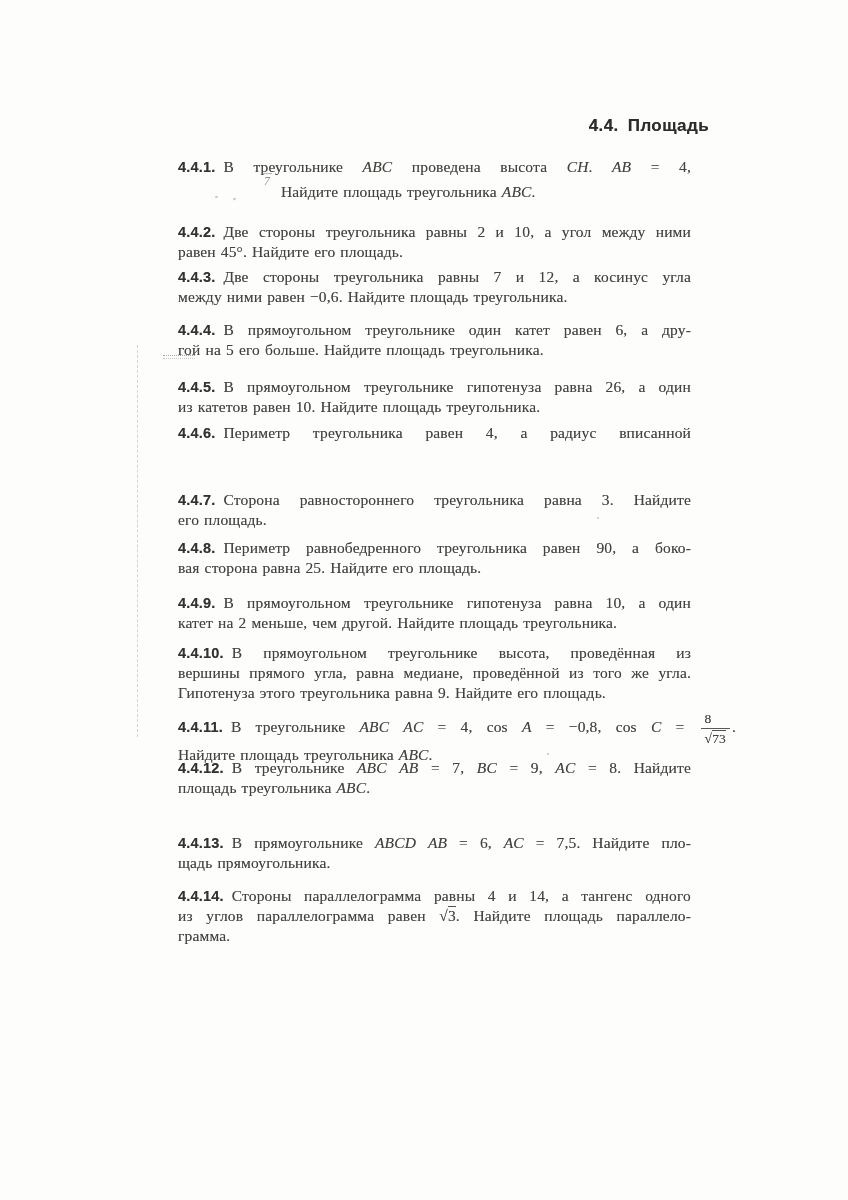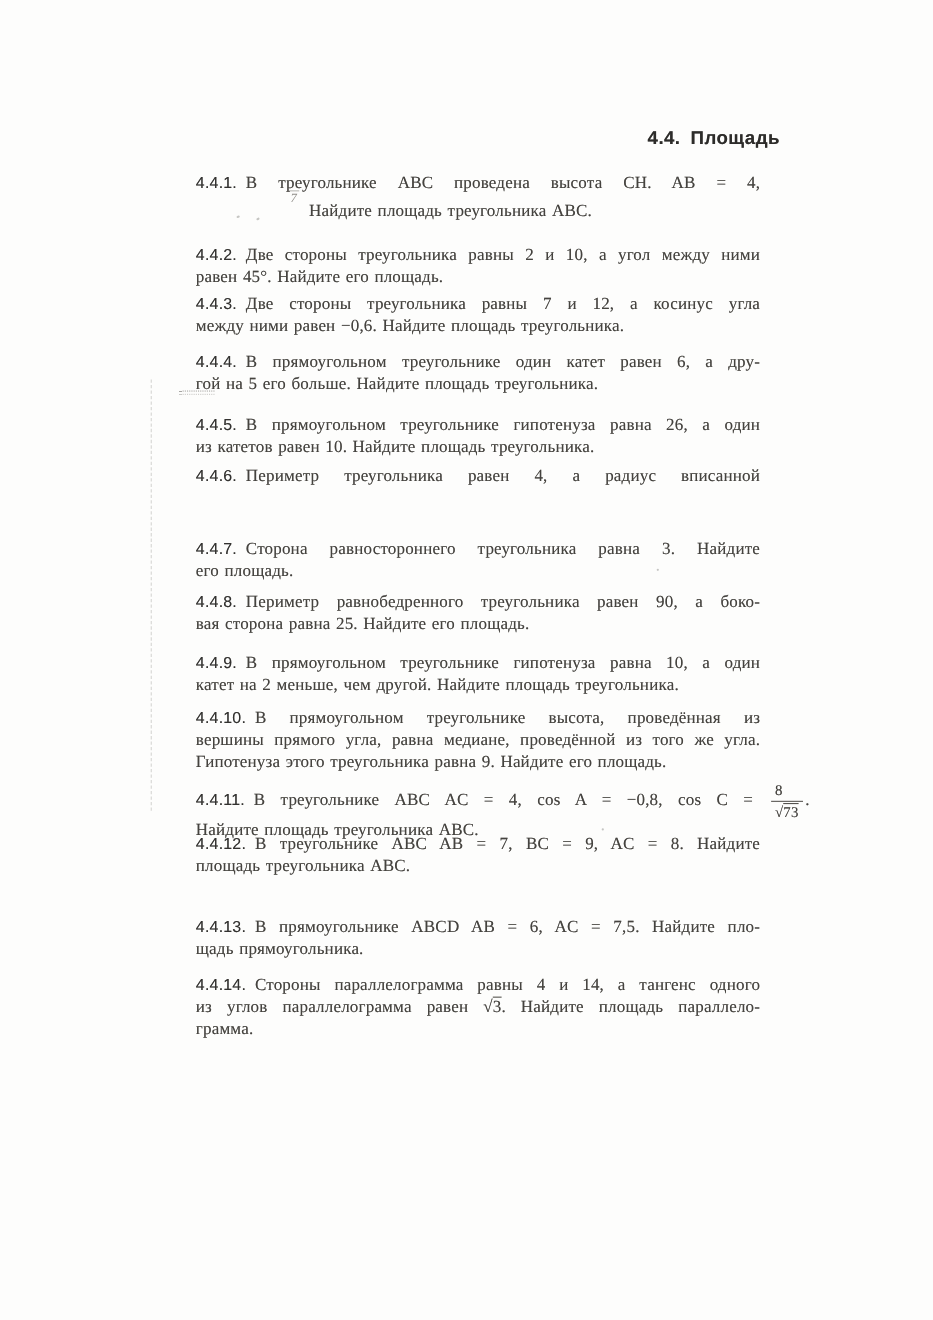--- a/index.html
+++ b/index.html
@@ -23,25 +23,25 @@
   
   #problems .prob{
     position:absolute;left:178px;width:513px;
     font-size:15.5px;line-height:20px;color:#45433f;
     letter-spacing:.15px;word-spacing:1px;
     text-shadow:0 0 .5px rgba(70,68,64,.5);
   }
   #problems .prob .line{text-align:left;}
   #problems .prob .line.j{text-align:justify;text-align-last:justify;}
   .num{
-    font-family:"Liberation Sans",sans-serif;font-weight:400;
+    font-family:"Liberation Sans",sans-serif;font-weight:700;
     font-size:14.5px;color:#333230;margin-right:8px;letter-spacing:.2px;
     text-shadow:0 0 .4px rgba(50,50,48,.5);
   }
-  .it{}
+  .it{font-style:italic;}
 
   
   .frac{display:inline-block;vertical-align:middle;text-align:center;line-height:1;font-size:13.5px;margin:0 2px;}
   .frac .fn{display:block;padding:0 4px 2px;}
   .frac .fd{display:block;border-top:1px solid #5a5854;padding:3px 4px 0;white-space:nowrap;}
 
   
   .sqrt{white-space:nowrap;}
   .sqrt .rb{border-top:1px solid #55534f;padding-top:0;}
 

